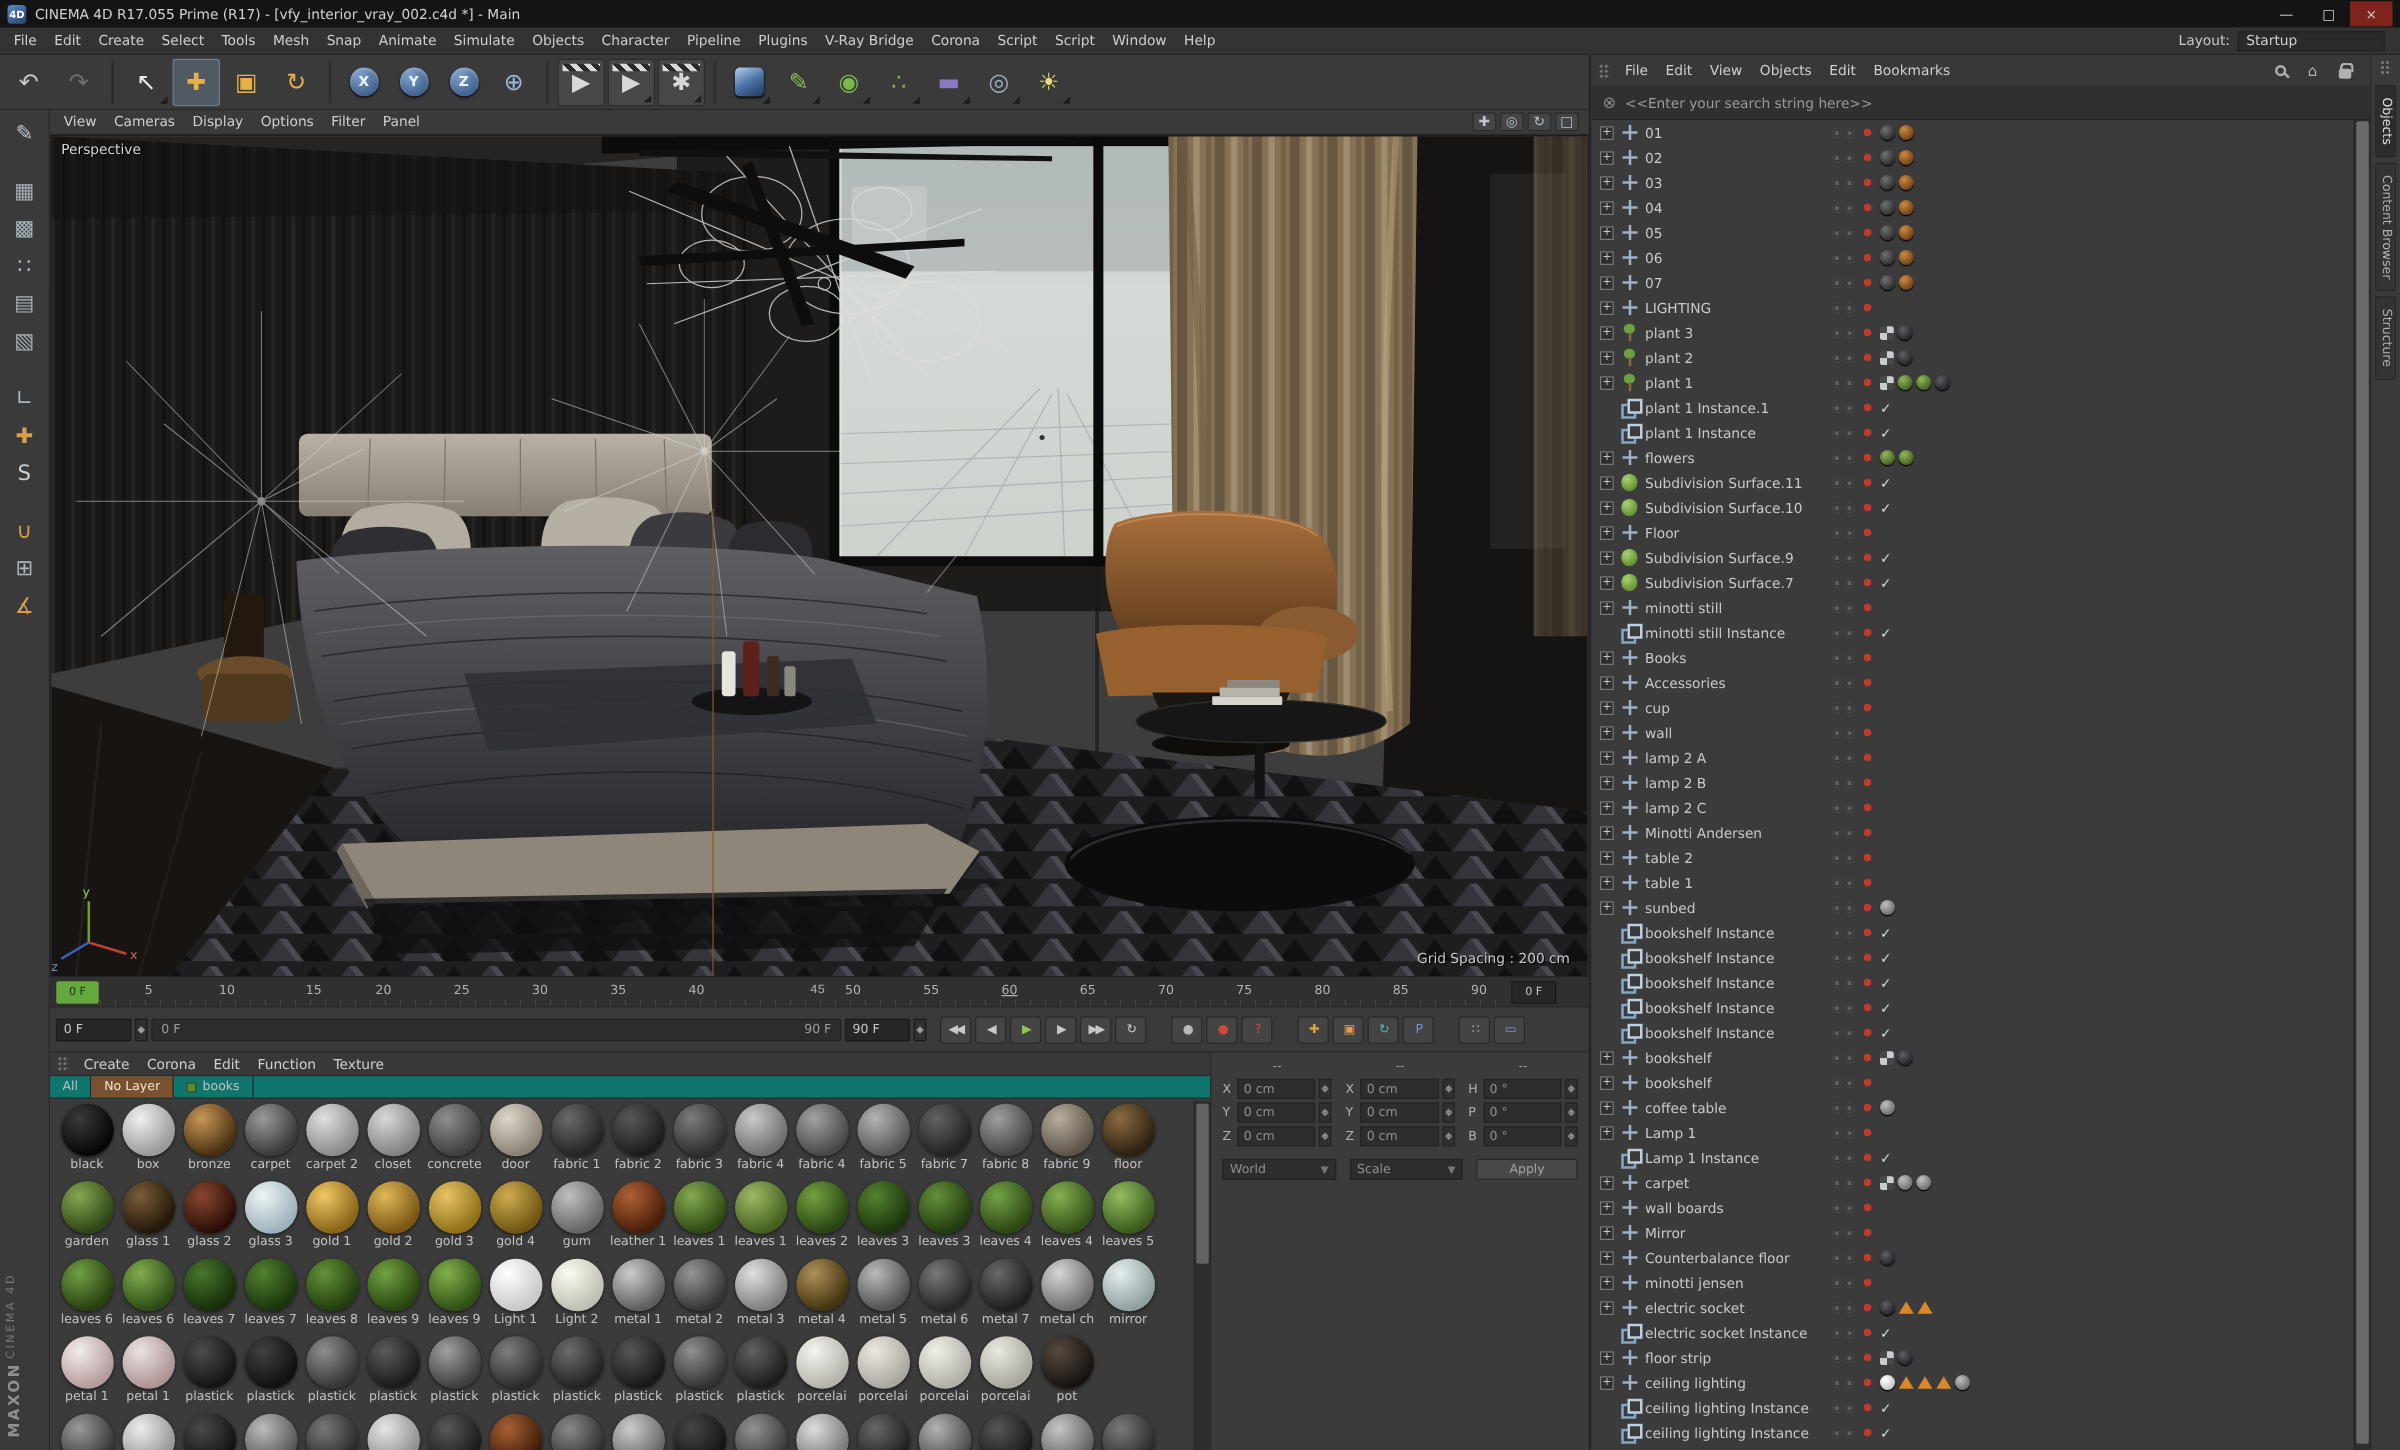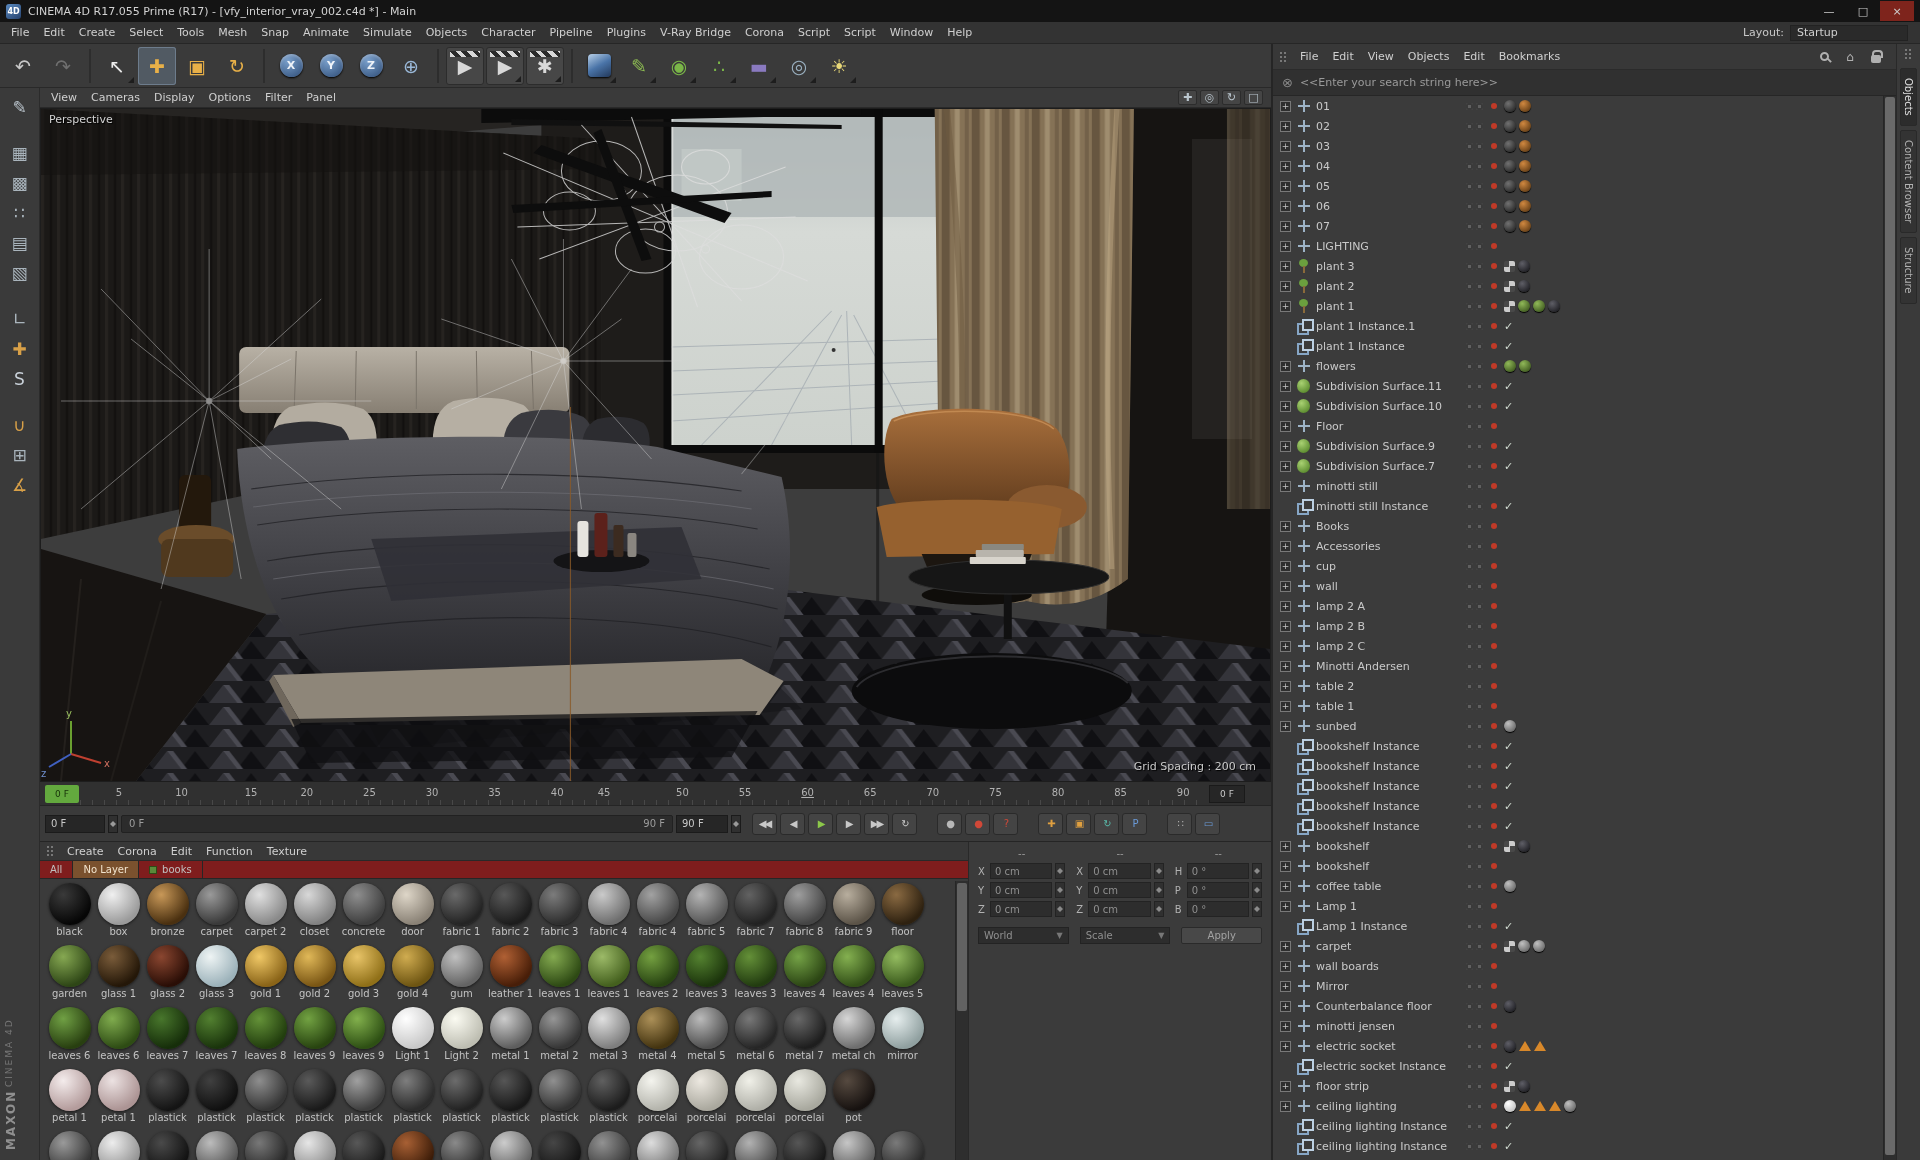--- a/index.html
+++ b/index.html
@@ -65,21 +65,21 @@
   .spin::before{content:"";position:absolute;top:2px;left:1px;border:3px solid transparent;border-bottom-color:#9a9a9a}
   .spin::after{content:"";position:absolute;bottom:2px;left:1px;border:3px solid transparent;border-top-color:#9a9a9a}
   .slider{position:relative;width:552px;height:18px;background:#2c2c2c;border:1px solid #212121;border-radius:2px;display:flex;align-items:center;justify-content:space-between;padding:0 7px;color:#9c9c9c;font-size:10px}
   .t-btn{width:25px;height:22px;background:#444444;border:1px solid #2a2a2a;border-radius:3px;display:flex;align-items:center;justify-content:center;font-size:10px;color:#c8c8c8;letter-spacing:-2px}
   .t-gap{width:14px}
 
   
   .materials{position:absolute;left:40px;top:842px;width:928px;height:318px;background:#3b3b3b;overflow:hidden}
   .pmenu{height:19px;background:#383838;border-bottom:1px solid #292929;display:flex;align-items:center;padding:0 4px}
   .grip{width:9px;height:12px;margin:0 5px 0 2px;background-image:radial-gradient(circle,#787878 1px,transparent 1.3px);background-size:4px 4px}
-  .mtabs{height:18px;background:#7f1d1d;display:flex;align-items:stretch;border-bottom:1px solid #262626}
+  .mtabs{height:18px;background:#0f766e;display:flex;align-items:stretch;border-bottom:1px solid #262626}
   .mtab{padding:0 10px;display:flex;align-items:center;gap:5px;color:#c0c0c0;border-right:1px solid #262626;font-size:10px}
   .mtab.active{background:#7a512e;color:#f2e4ce}
   .swatch{width:8px;height:8px;border:1px solid #2e4a16}
   .matgrid{position:absolute;left:5px;top:39px;right:16px;bottom:0;overflow:hidden}
   .matrow{display:flex;height:62px}
   .matcell{width:49px;display:flex;flex-direction:column;align-items:center}
   .matball{width:42px;height:42px;border-radius:50%;margin-top:2px;box-shadow:0 1px 3px rgba(0,0,0,.6)}
   .matname{font-size:10px;color:#c2c2c2;max-width:48px;overflow:hidden;white-space:nowrap;line-height:14px}
   .matscroll{position:absolute;right:0;top:39px;width:13px;bottom:0;background:#2e2e2e;border-left:1px solid #262626}
   .matscroll .thumb{position:absolute;left:1px;right:1px;top:2px;height:46%;background:#626262;border-radius:2px}
@@ -516,21 +516,21 @@
   <div class="tl-marker">0 F</div>
   <div class="tl-end">0 F</div>
 <div class="tl-tick" style="left: 79px;">5</div>
     <div class="tl-tick" style="left: 141.6px;">10</div>
     <div class="tl-tick" style="left: 211px;">15</div>
     <div class="tl-tick" style="left: 266.8px;">20</div>
     <div class="tl-tick" style="left: 329.4px;">25</div>
     <div class="tl-tick" style="left: 392px;">30</div>
     <div class="tl-tick" style="left: 454.6px;">35</div>
     <div class="tl-tick" style="left: 517.2px;">40</div>
-    <div class="tl-tick" style="left: 564px;">45</div>
+    <div class="tl-tick" style="left: 614px; font-family: Liberation Mono, monospace;">45</div>
     <div class="tl-tick" style="left: 642.4px;">50</div>
     <div class="tl-tick" style="left: 705px;">55</div>
     <div class="tl-tick" style="left: 767.6px; text-decoration: underline;">60</div>
     <div class="tl-tick" style="left: 830.2px;">65</div>
     <div class="tl-tick" style="left: 892.8px;">70</div>
     <div class="tl-tick" style="left: 955.4px;">75</div>
     <div class="tl-tick" style="left: 1018px;">80</div>
     <div class="tl-tick" style="left: 1080.6px;">85</div>
     <div class="tl-tick" style="left: 1143.2px;">90</div>
   </div>

